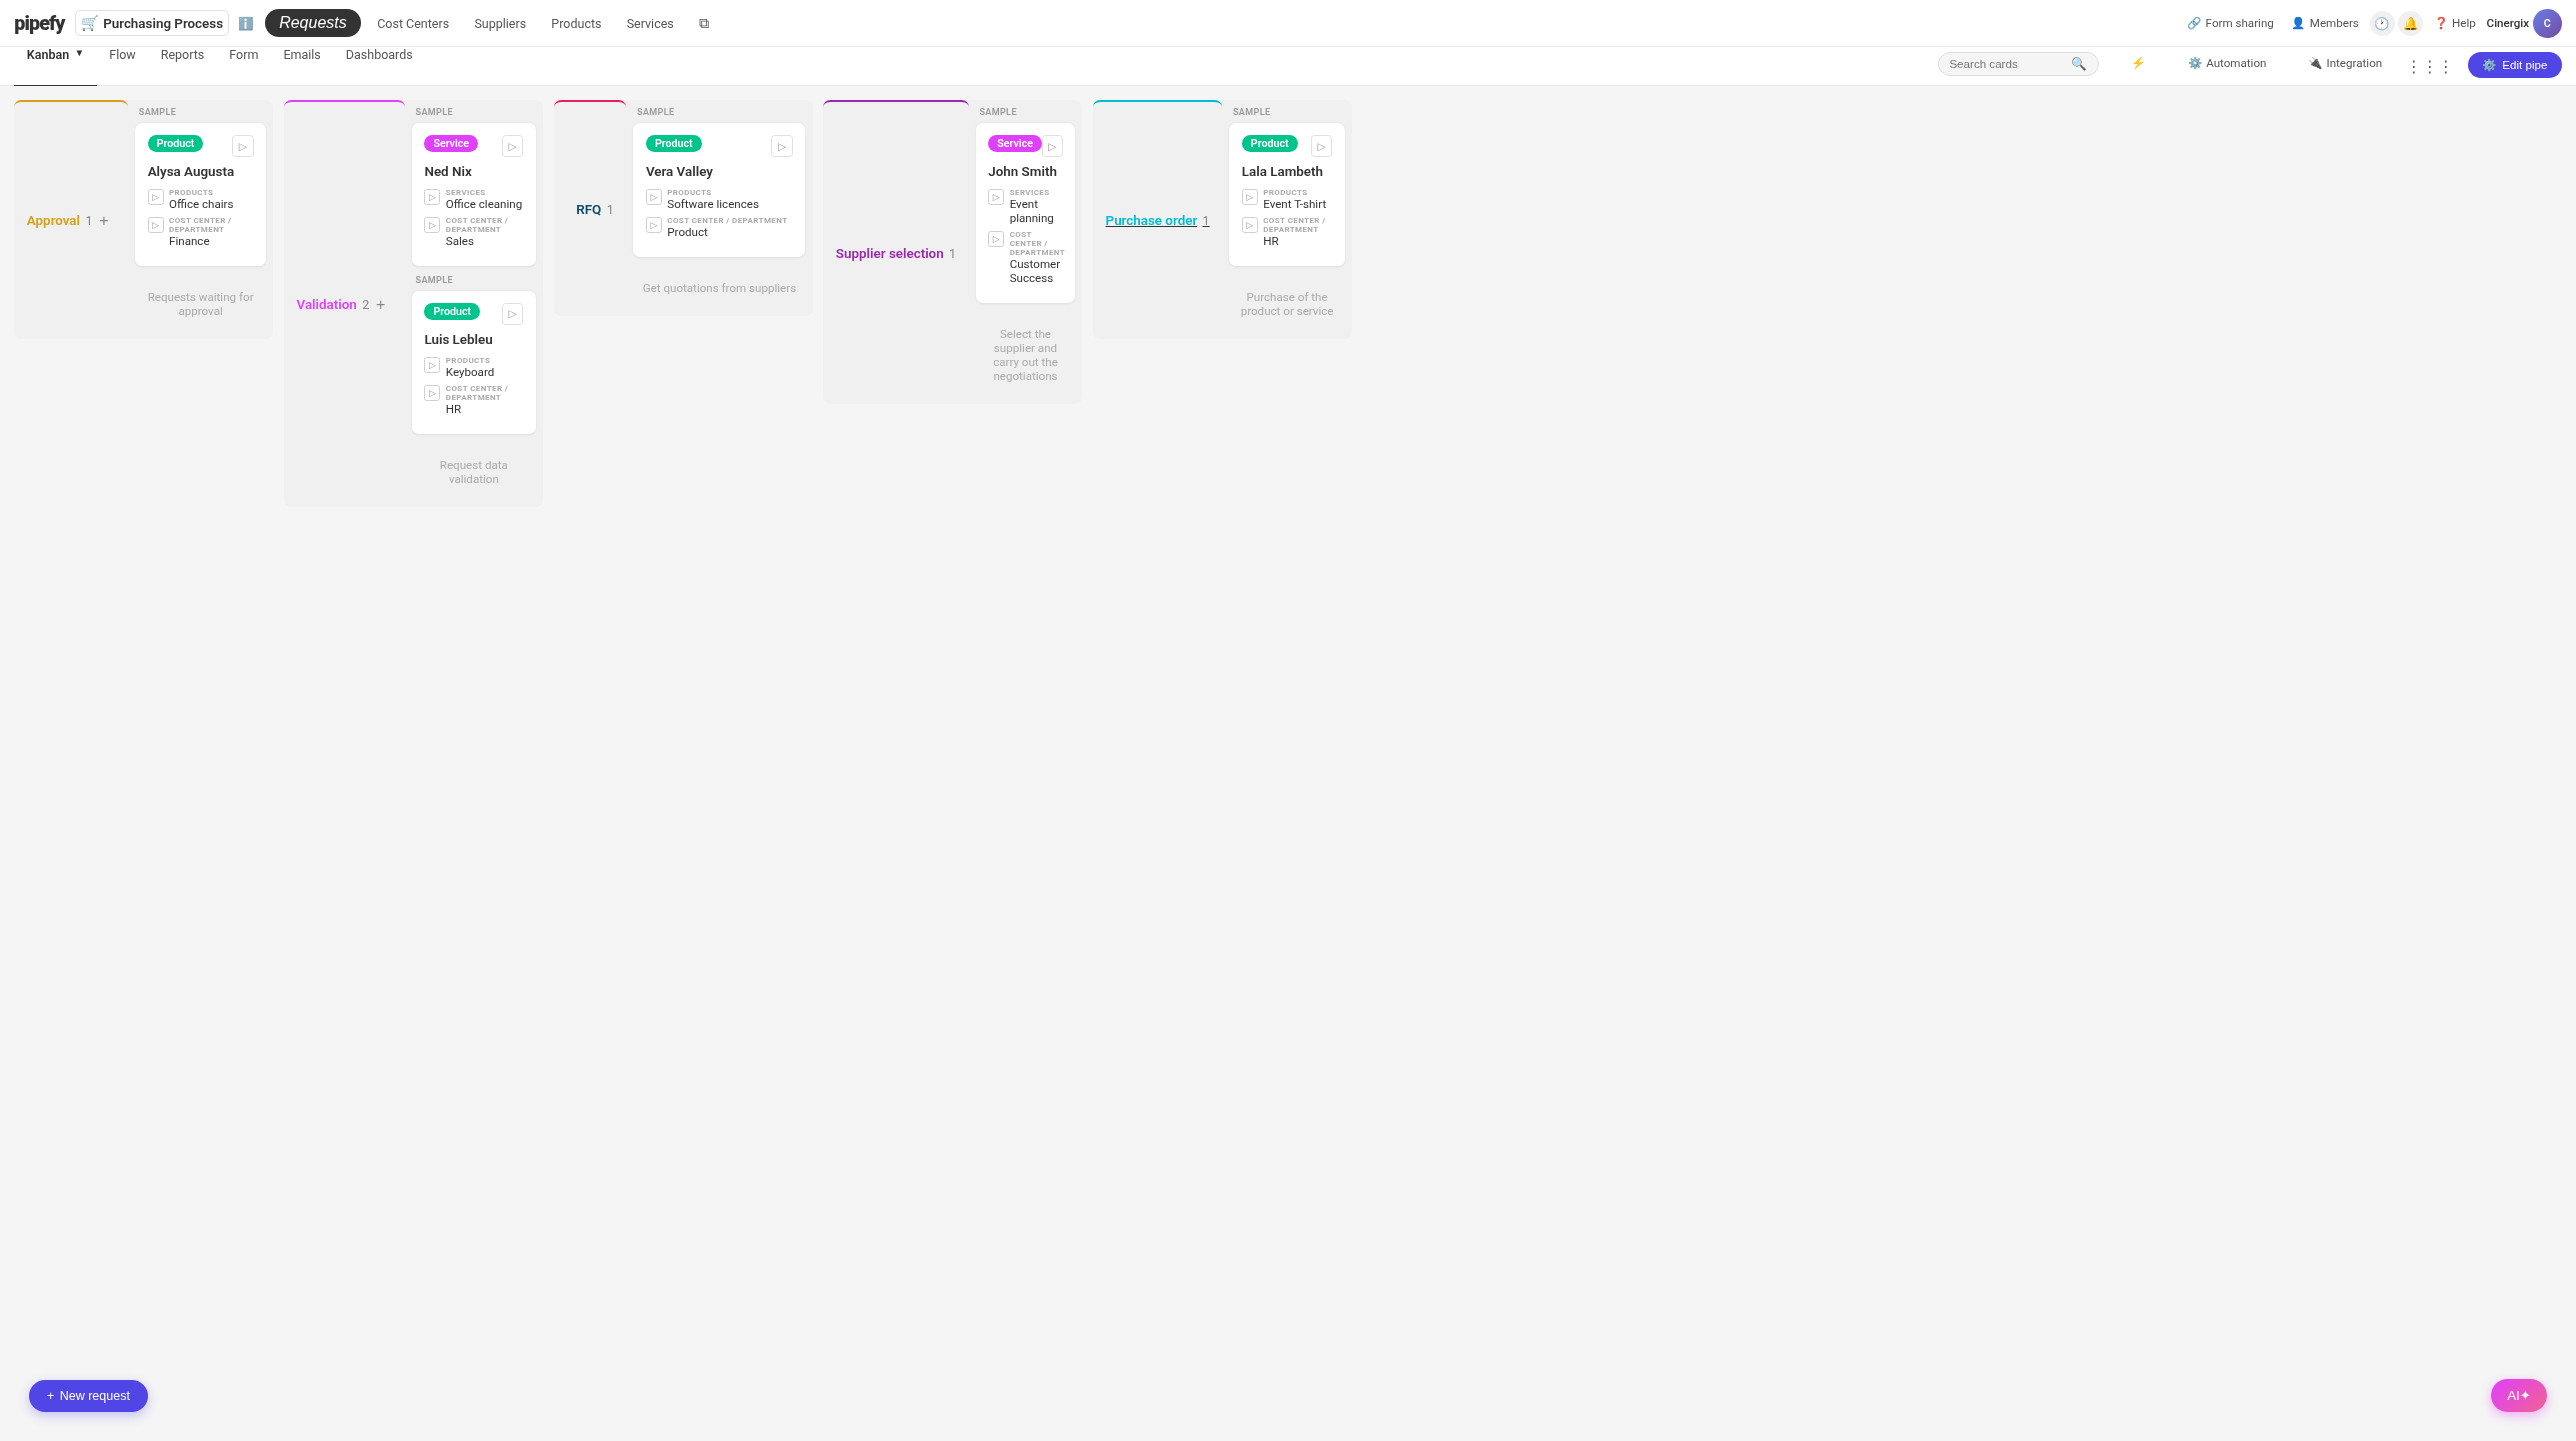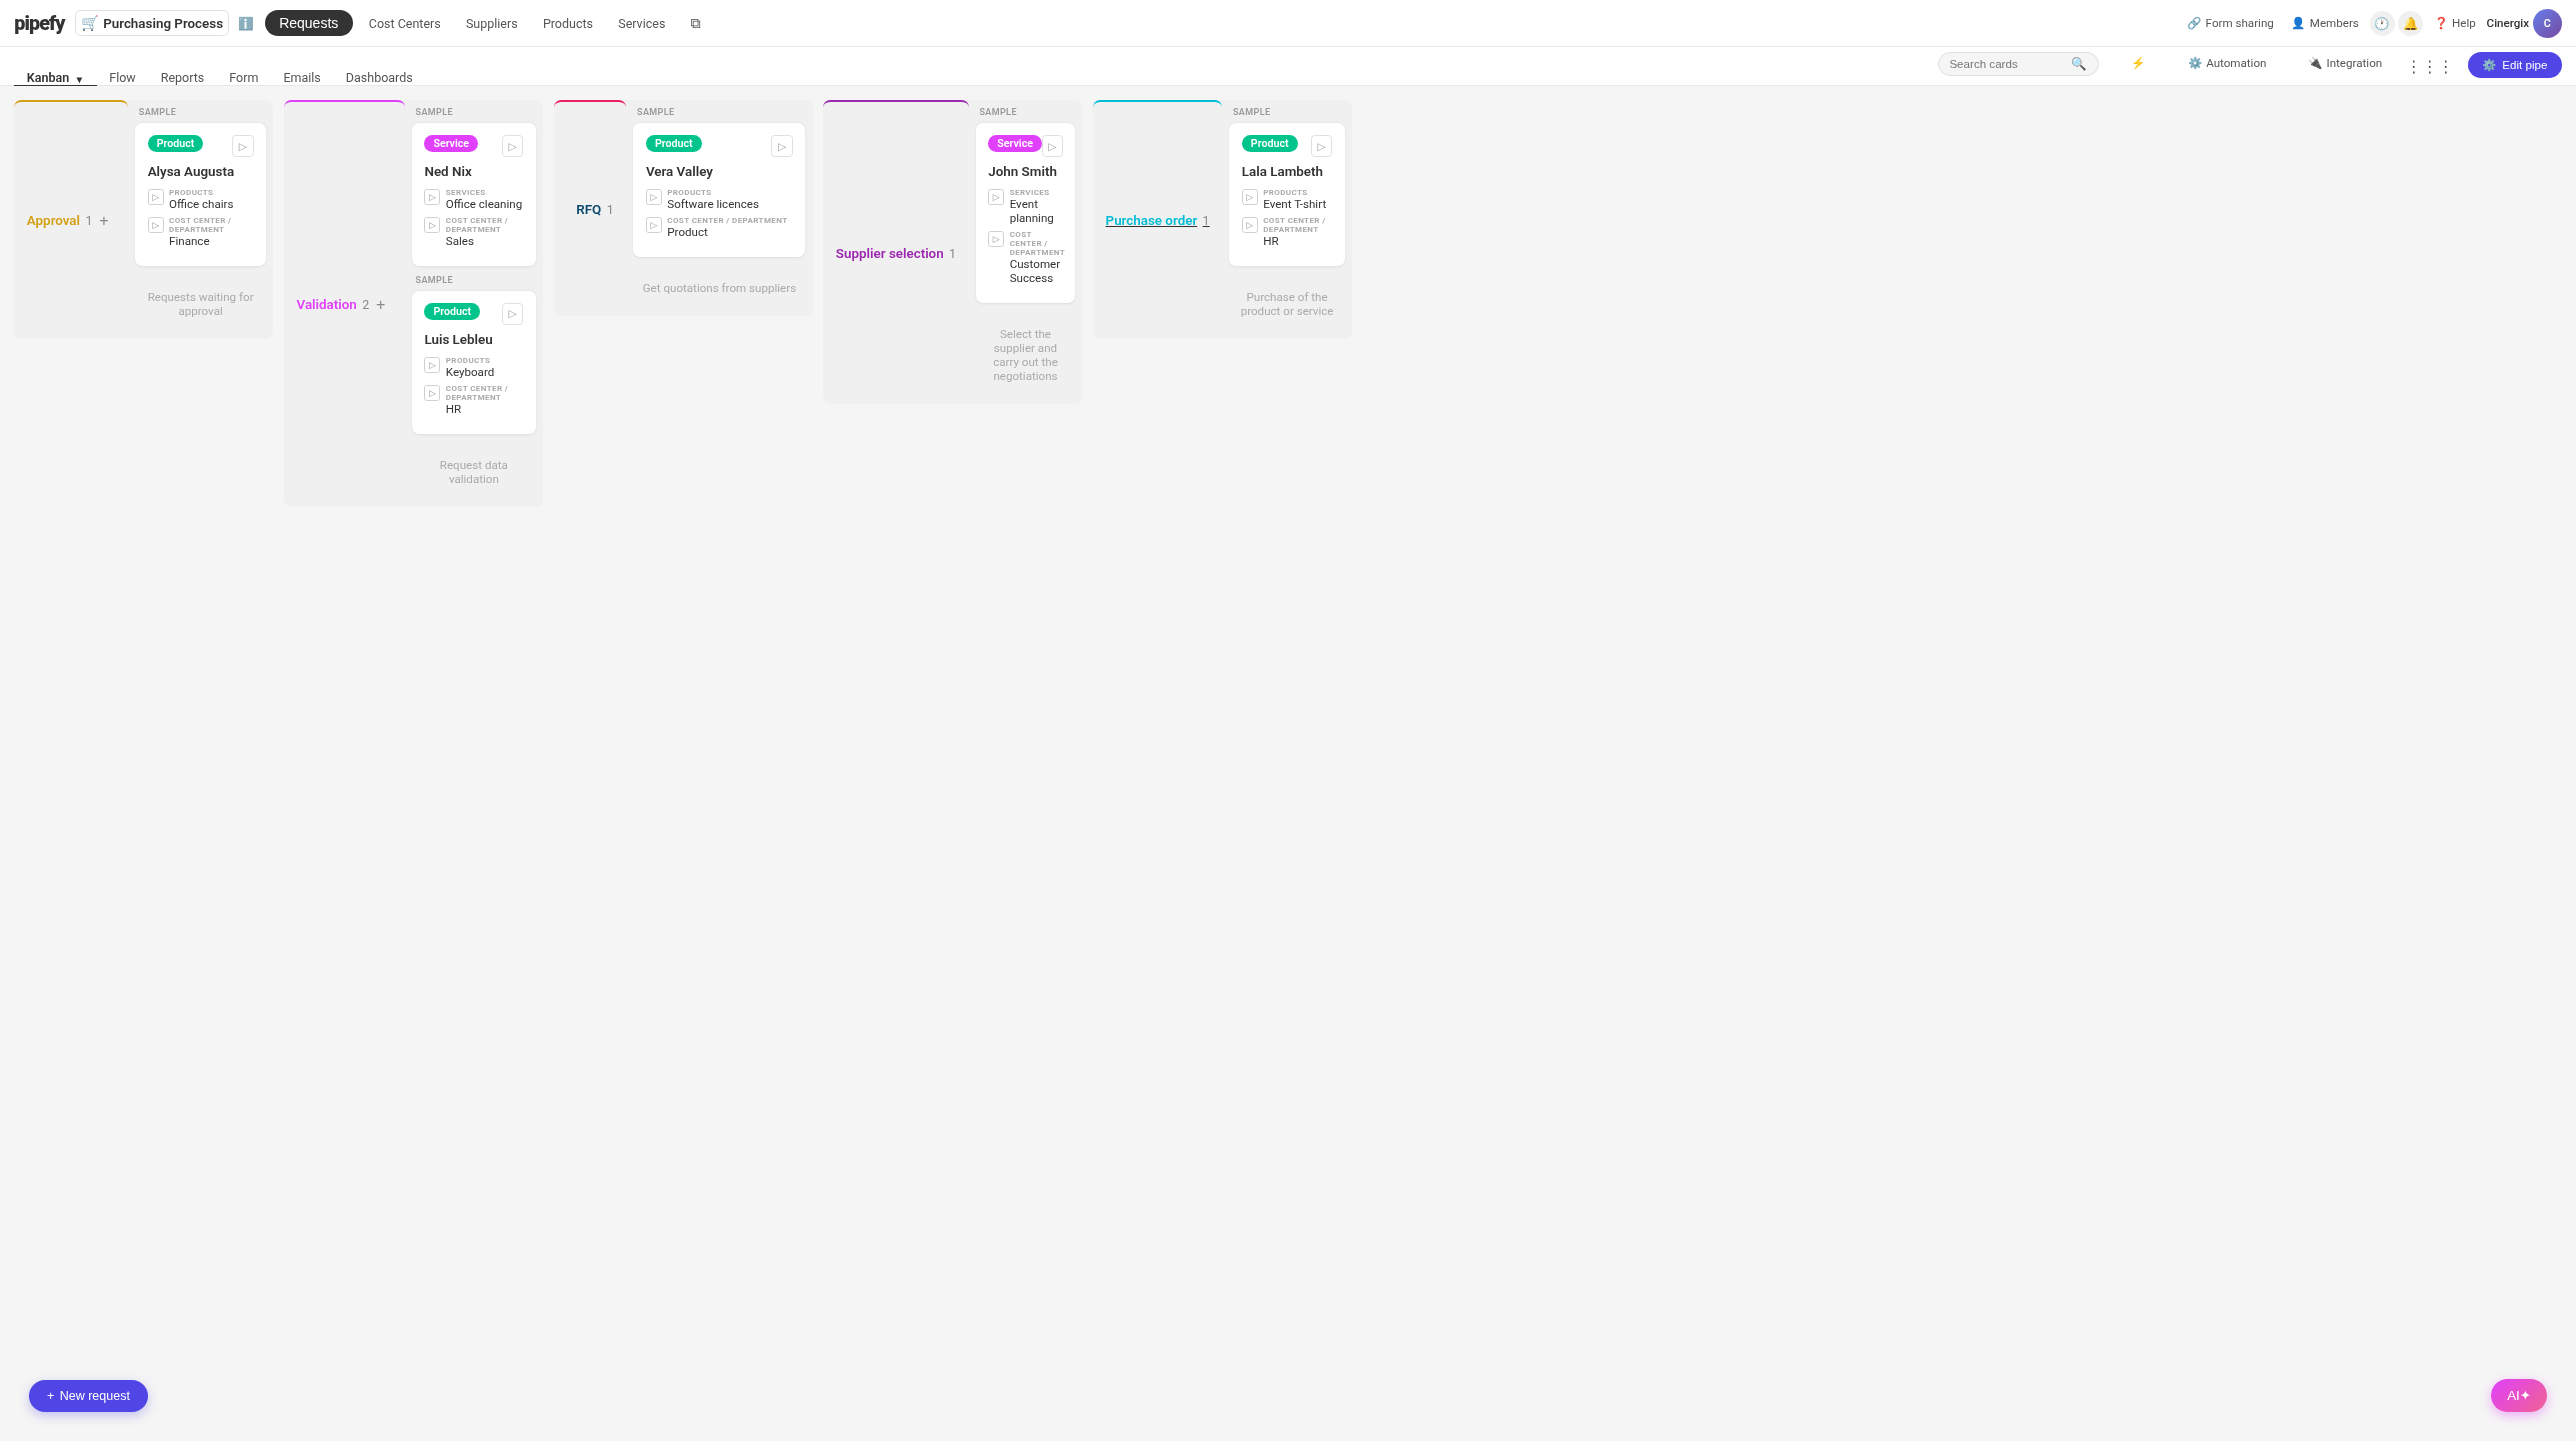--- a/index.html
+++ b/index.html
@@ -48,23 +48,24 @@
       font-size: 12.5px;
       cursor: pointer;
       margin-right: 3.6px;
     }
     .nav-btn-active {
       background: #333;
       color: #fff;
       border: none;
       border-radius: 18px;
       padding: 5.4px 14.3px;
-      font-size: 14px;
+      font-size: 16px;
       font-weight: 500;
       cursor: pointer;
+      font-style: italic;
     }
     .nav-link {
       color: #555;
       text-decoration: none;
       font-size: 12.5px;
       padding: 5.4px 9px;
       cursor: pointer;
       white-space: nowrap;
     }
     .nav-spacer { flex: 1; }
@@ -115,21 +116,21 @@
       display: flex;
       align-items: center;
       background: #fff;
       border-bottom: 0.9px solid #e8e8e8;
       padding: 0 14.3px;
       height: 39px;
       gap: 0;
     }
     .sec-nav-item {
       display: flex;
-      align-items: flex-end;
+      align-items: flex-start;
       gap: 5.4px;
       padding: 0 12.5px;
       height: 39px;
       cursor: pointer;
       font-size: 12.5px;
       color: #555;
       border-bottom: 1.8px solid transparent;
       white-space: nowrap;
     }
     .sec-nav-item.active {

